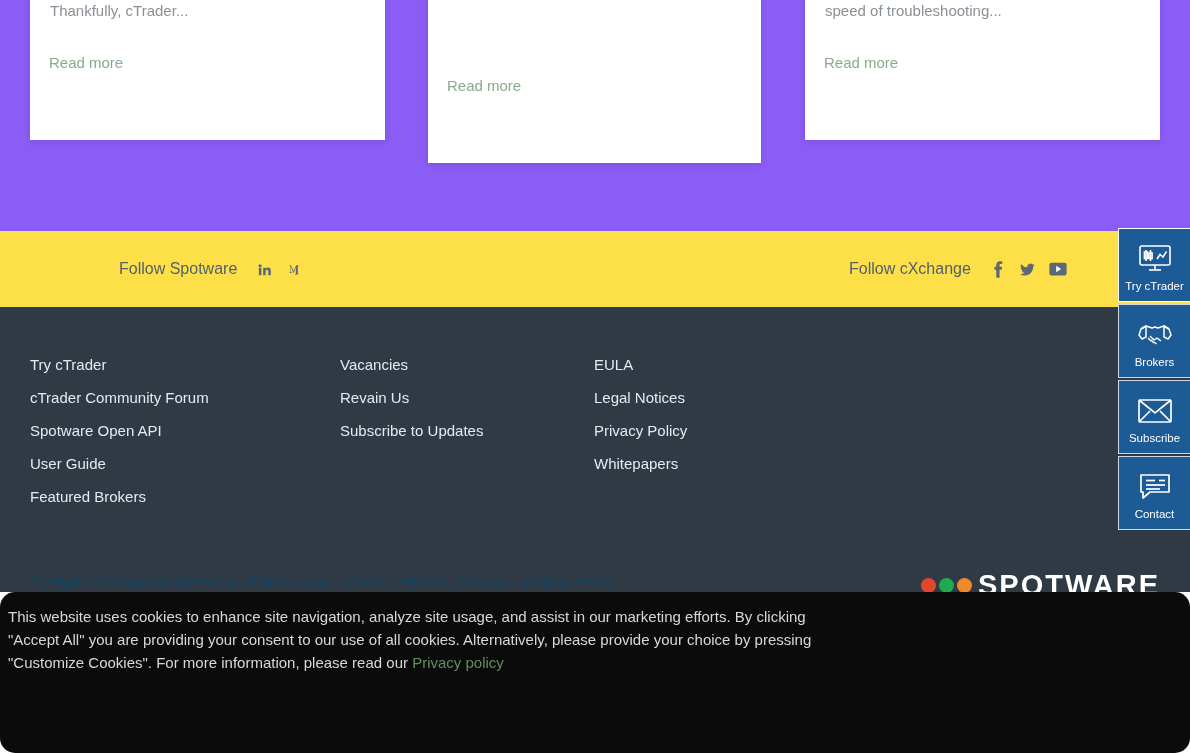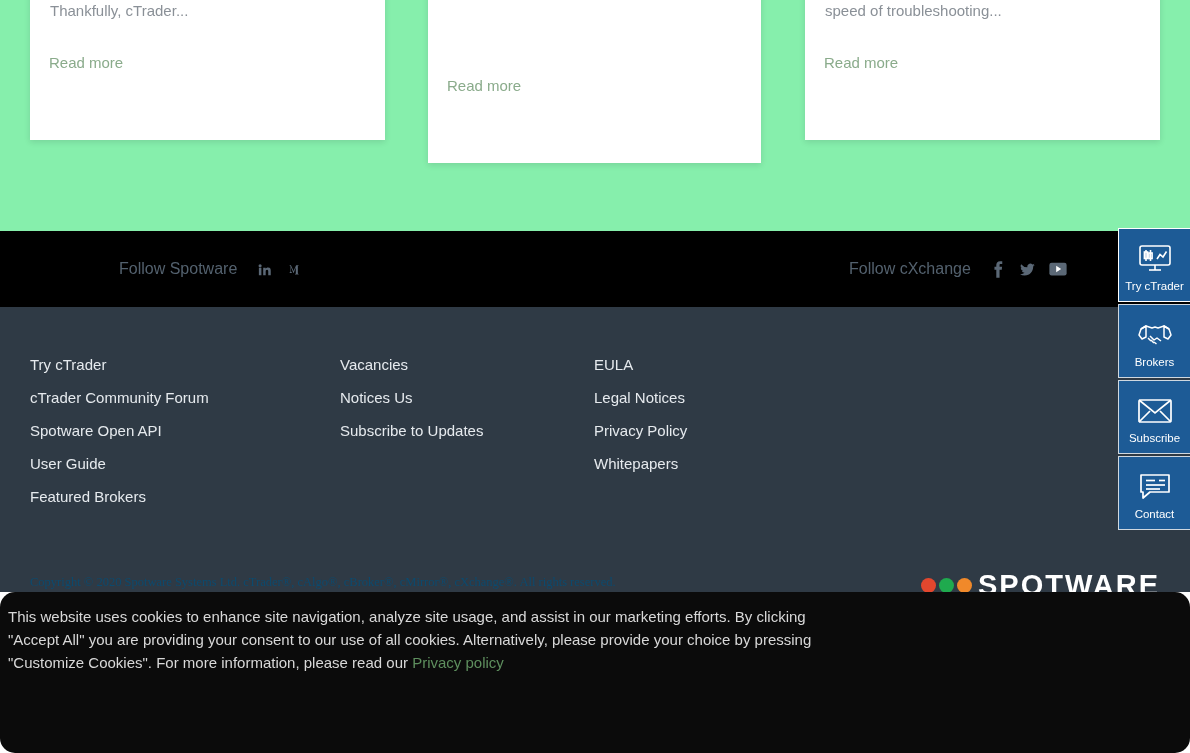--- a/index.html
+++ b/index.html
@@ -8,21 +8,21 @@
     background:#ffffff;
     font-family:"Liberation Sans", sans-serif;
     overflow:hidden;position:relative;
     -webkit-font-smoothing:antialiased;
   }
   .page{position:absolute;inset:0;}
 
   
   .cards-band{
     position:absolute;left:0;top:0;width:1190px;height:231px;
-    background:#86efac;
+    background:#8b5cf6;
   }
   .card{
     position:absolute;top:-120px;background:#ffffff;
     box-shadow:0 2px 6px rgba(20,30,40,.13);
     box-sizing:border-box;
   }
   .card.c1{left:30px;width:355px;height:260px;}
   .card.c2{left:428px;width:333px;height:283px;}
   .card.c3{left:805px;width:355px;height:260px;}
   .card-text{
@@ -35,21 +35,21 @@
     font-size:15px;color:#8aab8b;line-height:18px;
     cursor:pointer;
   }
   .card.c1 .read-more{top:174px;}
   .card.c2 .read-more{top:197px;}
   .card.c3 .read-more{top:174px;}
 
   
   .follow-bar{
     position:absolute;left:0;top:231px;width:1190px;height:76px;
-    background:#000000;
+    background:#fde047;
   }
   .follow-group{position:absolute;top:0;height:76px;display:flex;align-items:center;}
   .follow-group .flabel{
     font-size:16px;color:#53616e;white-space:nowrap;
     font-family:"Liberation Sans", sans-serif;
   }
   .sicons{display:flex;align-items:center;margin-left:14px;}
   .sicon{
     width:26px;height:22px;margin-right:4px;
     display:flex;align-items:center;justify-content:center;
@@ -210,21 +210,21 @@
     <div class="fcol fc1">
       <span class="flink">Try cTrader</span>
       <span class="flink">cTrader Community Forum</span>
       <span class="flink">Spotware Open API</span>
       <span class="flink">User Guide</span>
       <span class="flink">Featured Brokers</span>
     </div>
 
     <div class="fcol fc2">
       <span class="flink">Vacancies</span>
-      <span class="flink">Notices Us</span>
+      <span class="flink">Revain Us</span>
       <span class="flink">Subscribe to Updates</span>
     </div>
 
     <div class="fcol fc3">
       <span class="flink">EULA</span>
       <span class="flink">Legal Notices</span>
       <span class="flink">Privacy Policy</span>
       <span class="flink">Whitepapers</span>
     </div>
 

